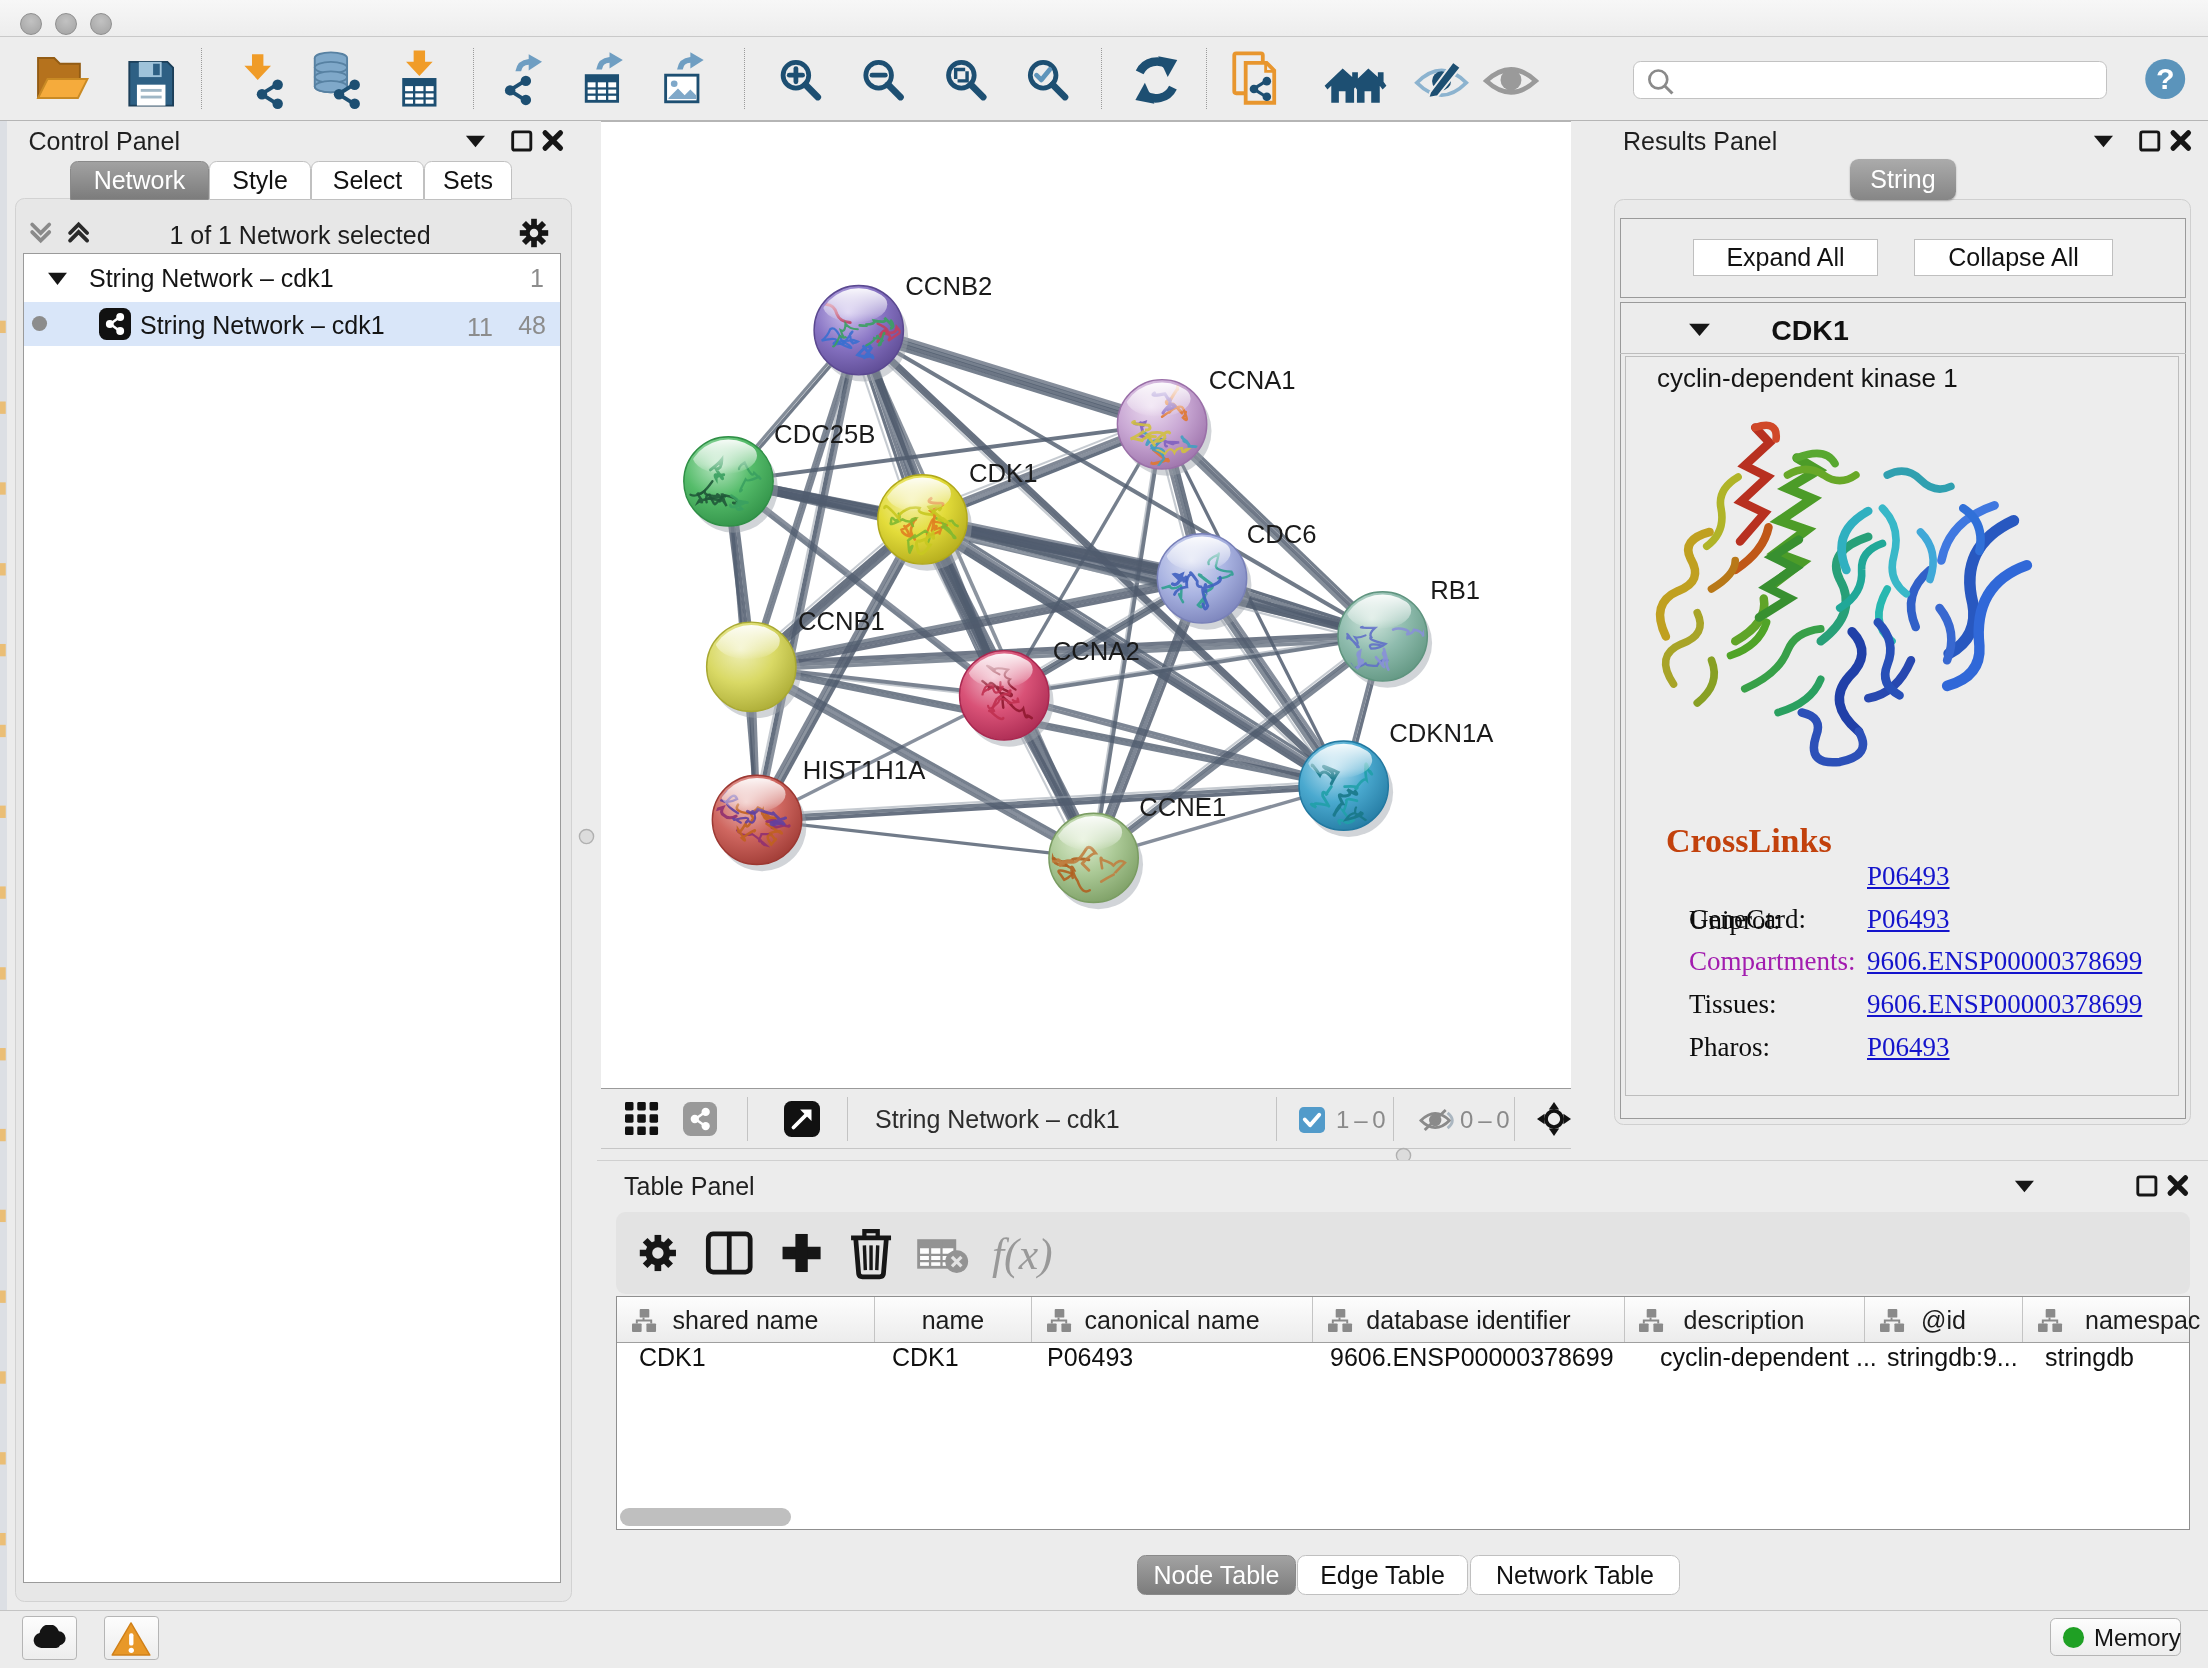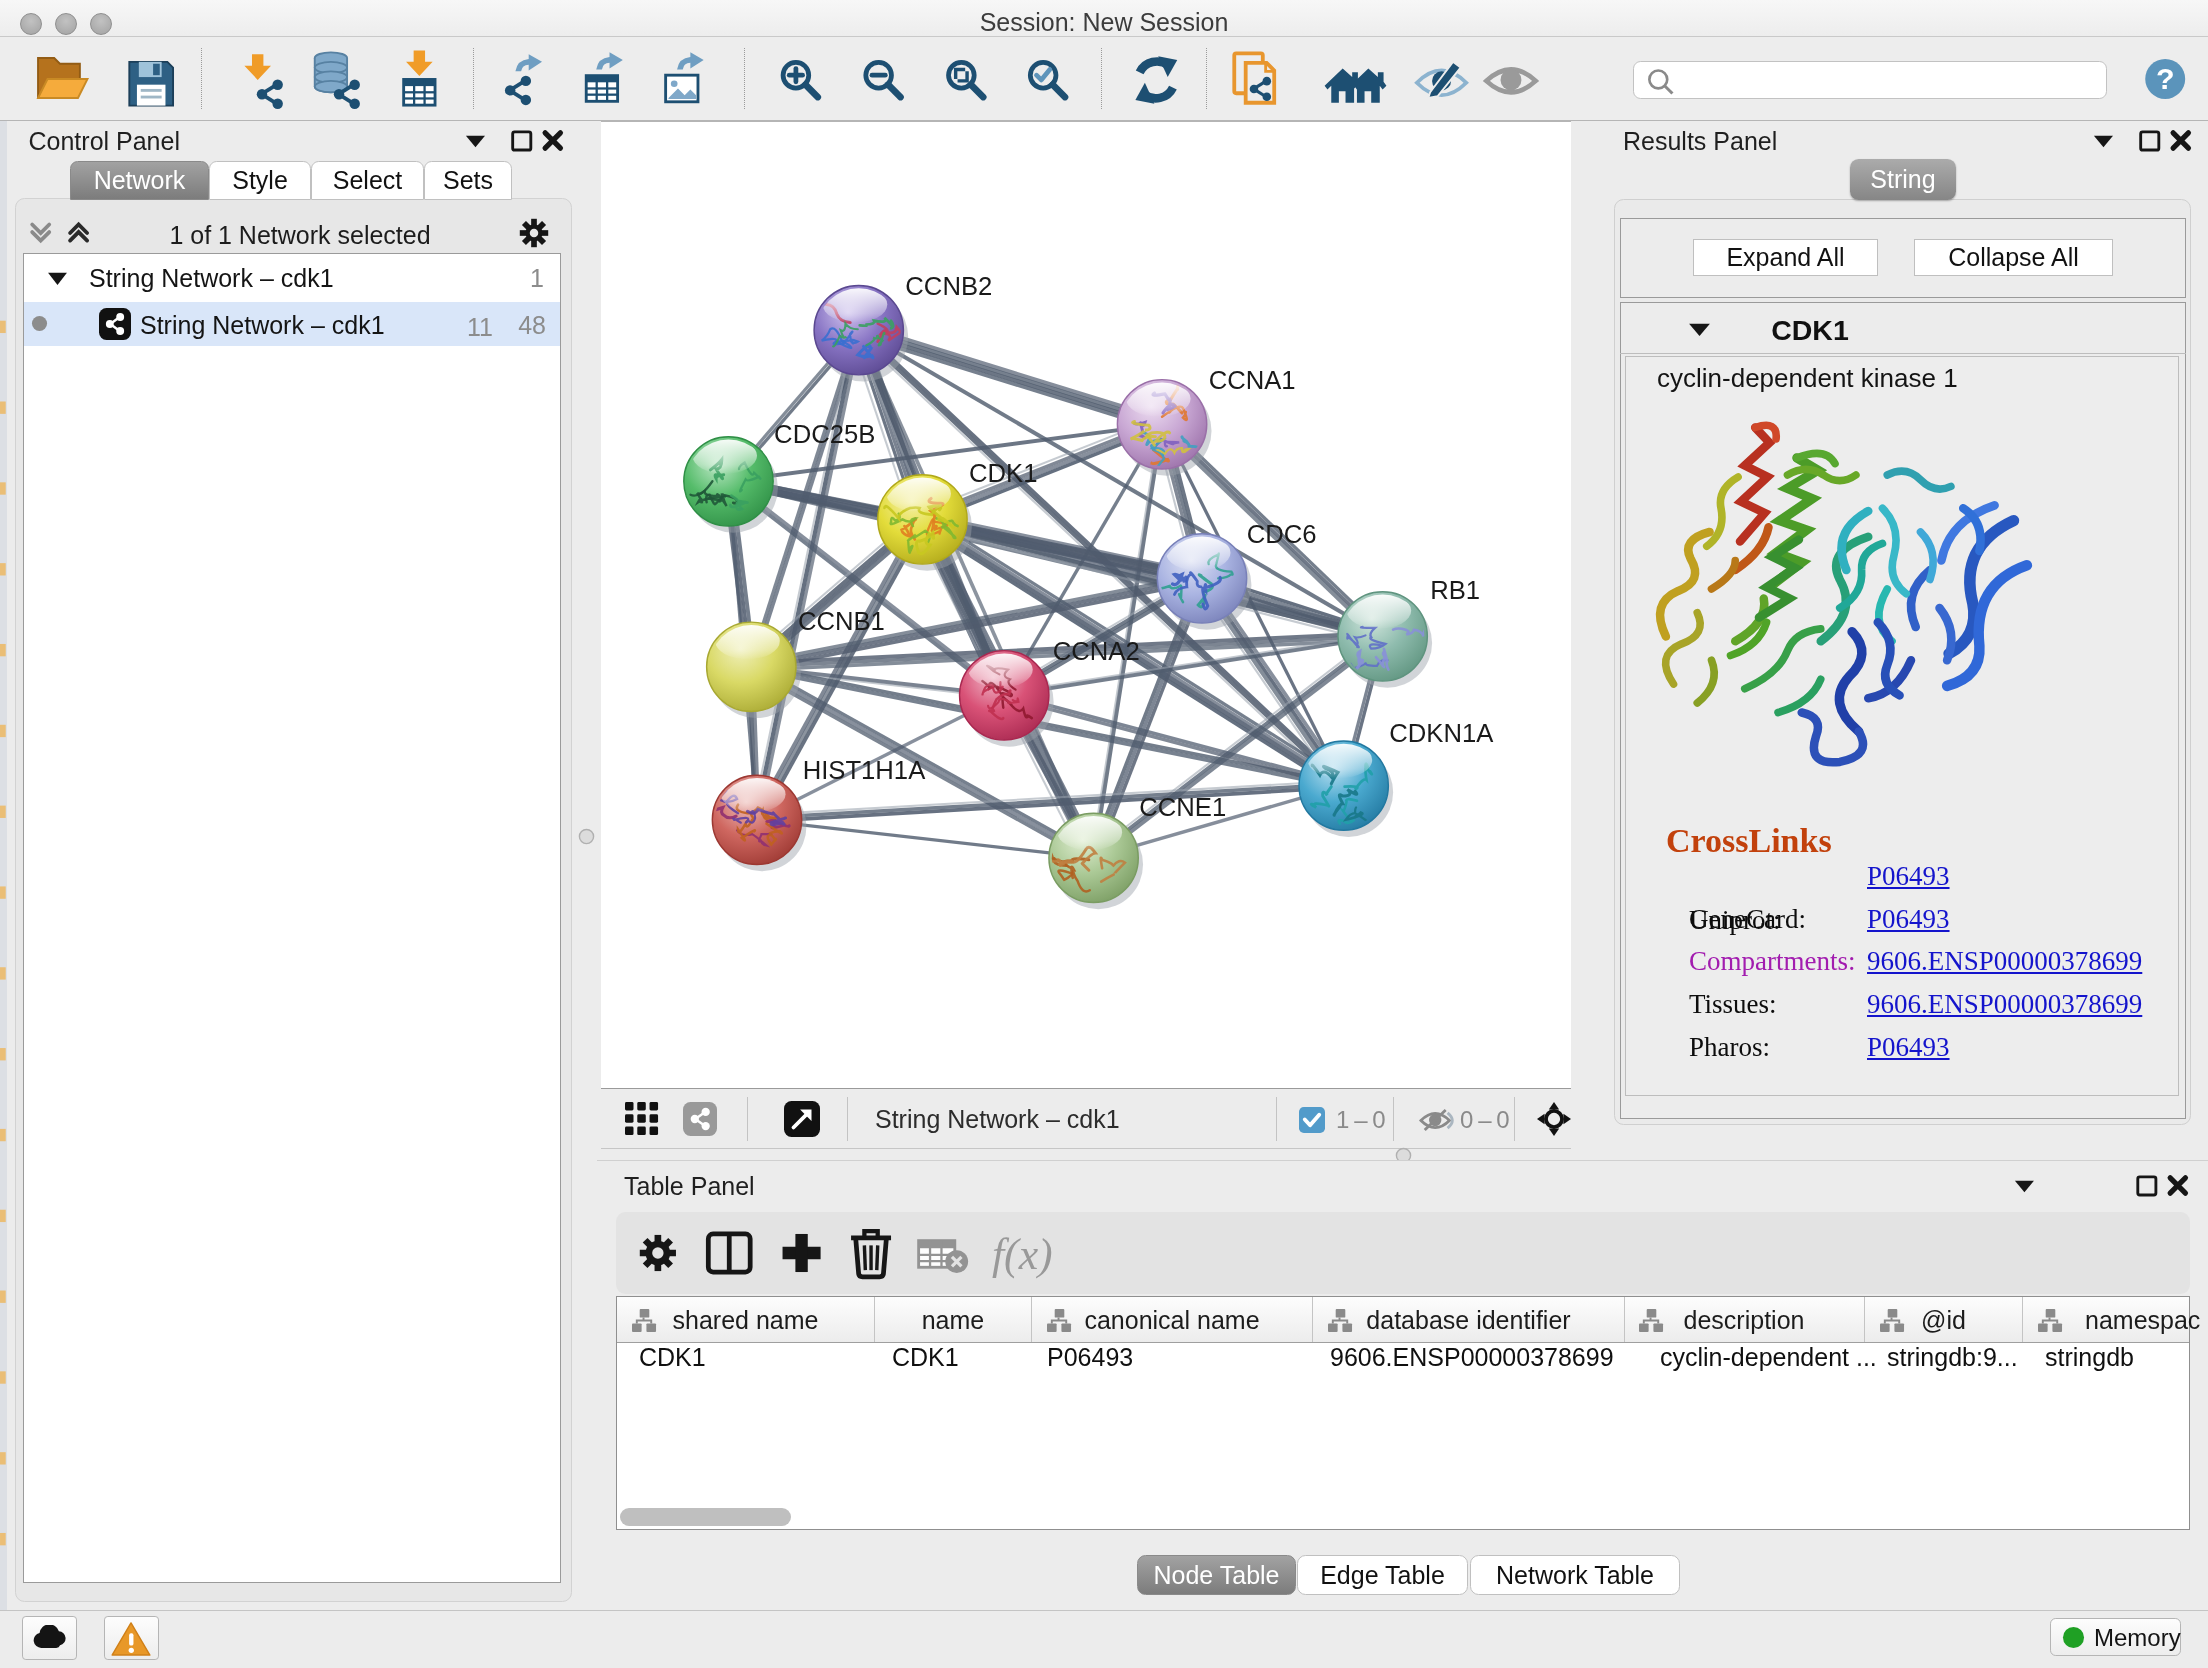--- a/index.html
+++ b/index.html
@@ -53,21 +53,20 @@
   #membtn{position:absolute;left:2050px;top:6.7px;width:131px;height:38px;background:linear-gradient(#fdfdfd,#ededed);border:1px solid #b5b5b5;border-radius:5.7px;box-sizing:border-box;}
 </style>
 </head>
 <body>
 <div id="win">
 
   <div id="titlebar" class="abs">
     <div class="light" style="left:20px;"></div>
     <div class="light" style="left:55px;"></div>
     <div class="light" style="left:90px;"></div>
-    <div id="title" class="abs">Session: New Session</div>
   </div>
 
   <div id="toolbar" class="abs">
     <div class="vsep" style="left:201px;"></div>
     <div class="vsep" style="left:473px;"></div>
     <div class="vsep" style="left:744px;"></div>
     <div class="vsep" style="left:1101px;"></div>
     <div class="vsep" style="left:1206px;"></div>
     <svg id="tbicons" class="abs" style="left:0;top:0;" width="2208" height="83" viewBox="0 0 2322 87">
       <defs>

